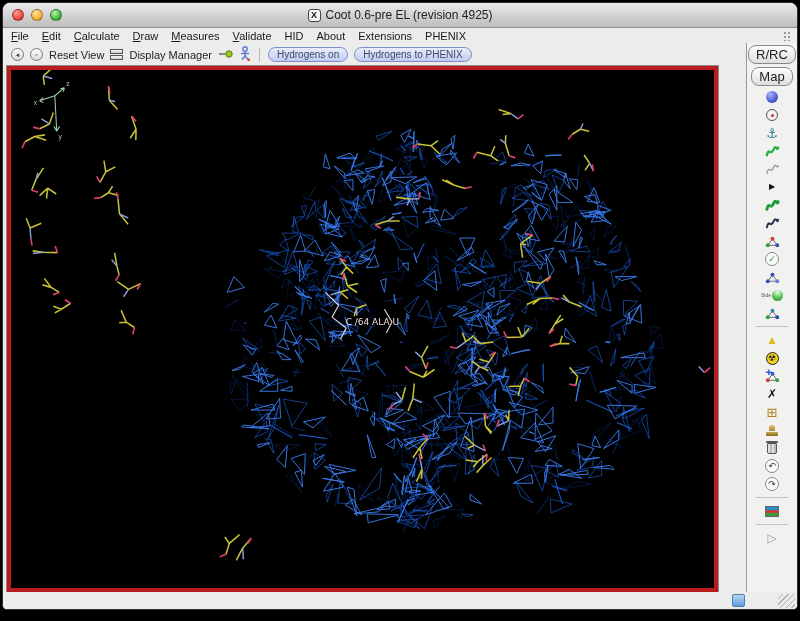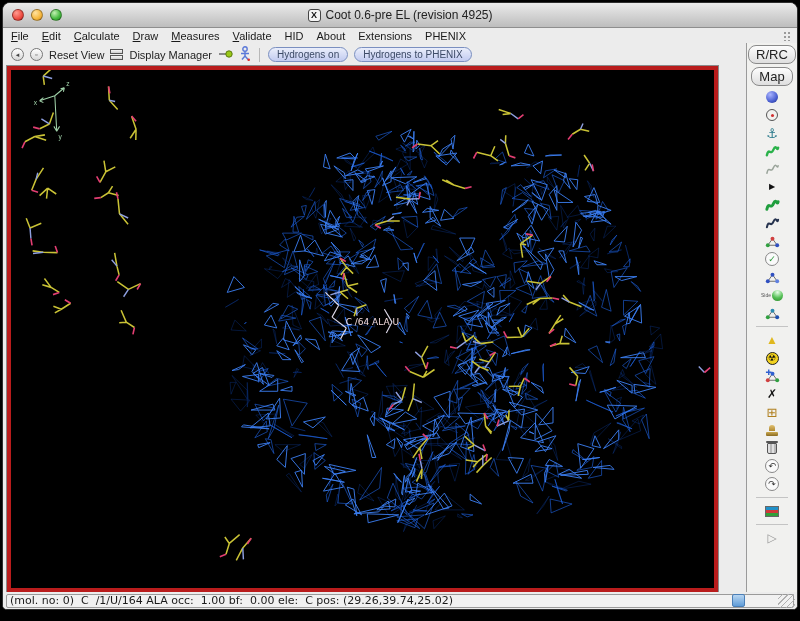--- a/index.html
+++ b/index.html
@@ -262,21 +262,18 @@
                 <i style="background:#30a038"></i>
               </span>
             </div>
             <div class="side-sep"></div>
             <div class="tool" style="color: rgb(153, 153, 153); font-size: 12px;">▷</div>
           </div>
       </div>
     </div>
 
     <div class="statusbar">
-      <div class="status-frame">
-        <span class="status-text">(mol. no: 0)  C  /1/U/164 ALA occ:  1.00 bf:  0.00 ele:  C pos: (29.26,39.74,25.02)</span>
-      </div>
       <span class="scroll-ind"></span>
       <span class="resize-grip"></span>
     </div>
 
   </div>
 </div>
 
 </body></html>

